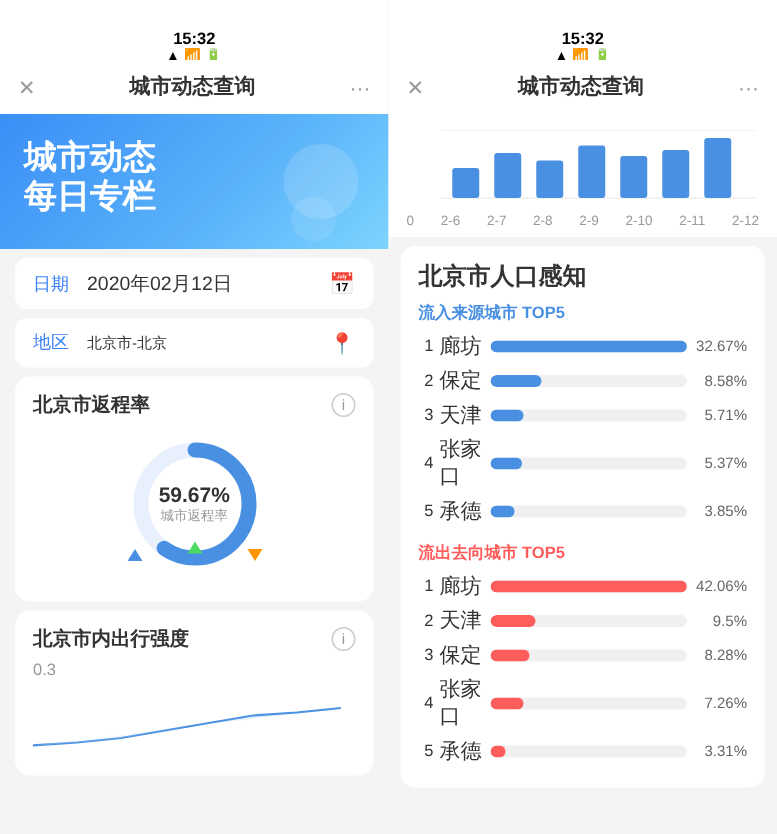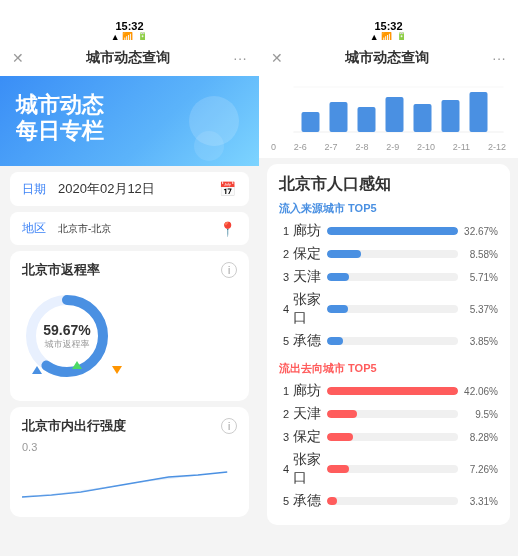--- a/index.html
+++ b/index.html
@@ -153,21 +153,21 @@
       align-items: center;
       justify-content: center;
       font-size: 10px;
       color: #999;
     }
 
     
     .donut-container {
       display: flex;
       flex-direction: column;
-      align-items: flex-start;
+      align-items: center;
       padding: 6px 0;
     }
     .donut-wrap {
       position: relative;
       width: 90px;
       height: 90px;
     }
     .donut-wrap svg {
       transform: rotate(-90deg);
     }

